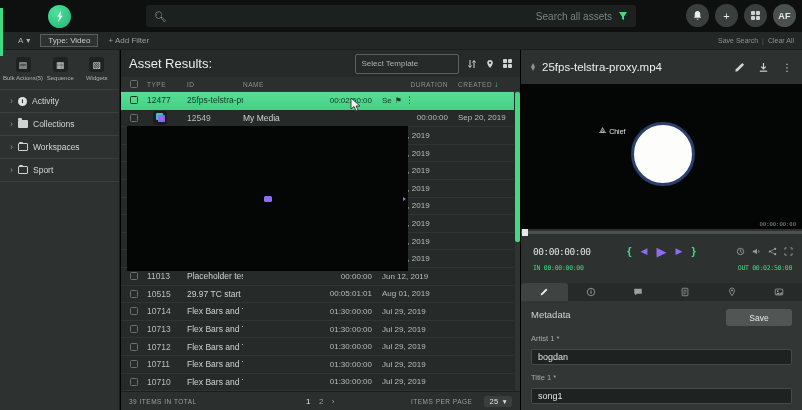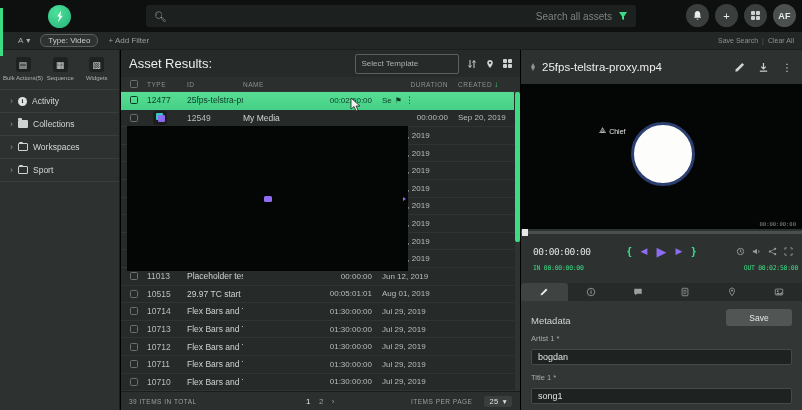--- a/index.html
+++ b/index.html
@@ -18,21 +18,21 @@
   .searchbox input::placeholder { color:#7d8482; }
   .funnel { margin-left:6px; flex:none; }
   .tb-right { position:absolute; right:6px; top:4px; display:flex; gap:6px; align-items:center; }
   .circbtn { width:23px; height:23px; border-radius:50%; background:#3a3f3e; display:flex; align-items:center; justify-content:center; color:#eceeed; font-size:11px; }
   .circbtn svg { width:11px; height:11px; }
   .avatar { background:#4a504e; font-size:9px; font-weight:bold; color:#e6e8e7; letter-spacing:.3px; }
 
   
   .filterbar { position:absolute; left:0; top:32px; width:802px; height:18px; background:#232726; display:flex; align-items:center; font-size:8px; border-bottom:1px solid #1b1e1d; }
   .scope { margin-left:18px; color:#aeb4b2; display:flex; gap:3px; align-items:center; }
-  .chip { margin-left:10px; border:1px solid #5a605e; background:#2e3231; color:#c9cecc; border-radius:6px; padding:1px 7px; font-size:8px; }
+  .chip { margin-left:10px; border:1px solid #5a605e; background:#2e3231; color:#c9cecc; border-radius:0; padding:1px 7px; font-size:8px; }
   .addfilter { margin-left:10px; color:#9aa09e; }
   .fb-right { position:absolute; right:8px; color:#8d9391; font-size:7px; display:flex; gap:4px; }
   .fb-sep { color:#5a605e; }
   .edge-accent { position:absolute; left:0; top:8px; width:3px; height:48px; background:#3ddc84; z-index:5; }
 
   
   .sidebar { position:absolute; left:0; top:50px; width:120px; height:360px; background:#2d3130; border-right:1px solid #1b1e1d; }
   .sb-buttons { display:flex; justify-content:space-around; padding:7px 4px 8px; border-bottom:1px solid #3a3e3d; }
   .sb-btn { display:flex; flex-direction:column; align-items:center; gap:3px; width:38px; }
   .sb-btn .bicon { width:15px; height:15px; border-radius:3px; background:#1e2221; color:#cfd4d2; font-size:9px; display:flex; align-items:center; justify-content:center; }
@@ -107,29 +107,29 @@
   .tc-main { margin-left:12px; font-size:9.5px; color:#dfe2e1; font-family:"DejaVu Sans Mono",monospace; letter-spacing:-0.5px; }
   .transport { position:absolute; left:50%; transform:translateX(-50%); display:flex; align-items:center; gap:9px; }
   .brk { color:#3ddc84; font-size:11px; font-weight:bold; }
   .stepb, .stepf { color:#8f6df2; font-size:9px; }
   .playbtn { color:#8f6df2; font-size:13px; }
   .ctl-right { position:absolute; right:9px; display:flex; gap:7px; color:#9aa09e; }
   .ctl-right svg { width:9px; height:9px; }
 
   .inout { position:absolute; top:214px; left:0; width:281px; height:16px; }
   .io { position:absolute; font-size:6.5px; color:#3ddc84; font-family:"DejaVu Sans Mono",monospace; letter-spacing:-0.3px; }
-  .io.in { left:12px; } .io.out { right:4px;padding-left:34px; }
+  .io.in { left:12px; } .io.out { right:10px;padding-left:34px; }
 
   .tabs { position:absolute; top:233px; left:0; width:281px; height:18px; background:#262a29; display:flex; }
   .tab { flex:1; display:flex; align-items:center; justify-content:center; color:#9aa09e; }
   .tab svg { width:10px; height:10px; }
   .tab.active { background:#3f4443; color:#eceeed; border-radius:3px 3px 0 0; }
 
   .meta { position:absolute; top:251px; left:0; width:281px; bottom:0; background:#323635; padding:8px 10px; }
-  .meta-head { display:flex; align-items:flex-end; }
+  .meta-head { display:flex; align-items:flex-start; }
   .meta-title { font-size:9.5px; color:#cfd4d2; }
   .savebtn { margin-left:auto; width:66px; height:17px; background:#51565
 5; background:#515655; border:none; border-radius:3px; color:#e6e8e7; font-size:8.5px; font-family:"Liberation Sans",sans-serif; }
   .flabel { font-size:7.5px; color:#a6acaa; margin-top:8px; margin-bottom:3px; }
   .finput { width:100%; height:16px; background:#1e2221; border:1px solid #454a49; border-radius:2px; color:#dfe2e1; font-size:9px; padding:0 6px; font-family:"Liberation Sans",sans-serif; outline:none; }
 
   .cursor { position:absolute; left:350px; top:97px; z-index:50; pointer-events:none; }
 </style>
 </head>
 <body>

